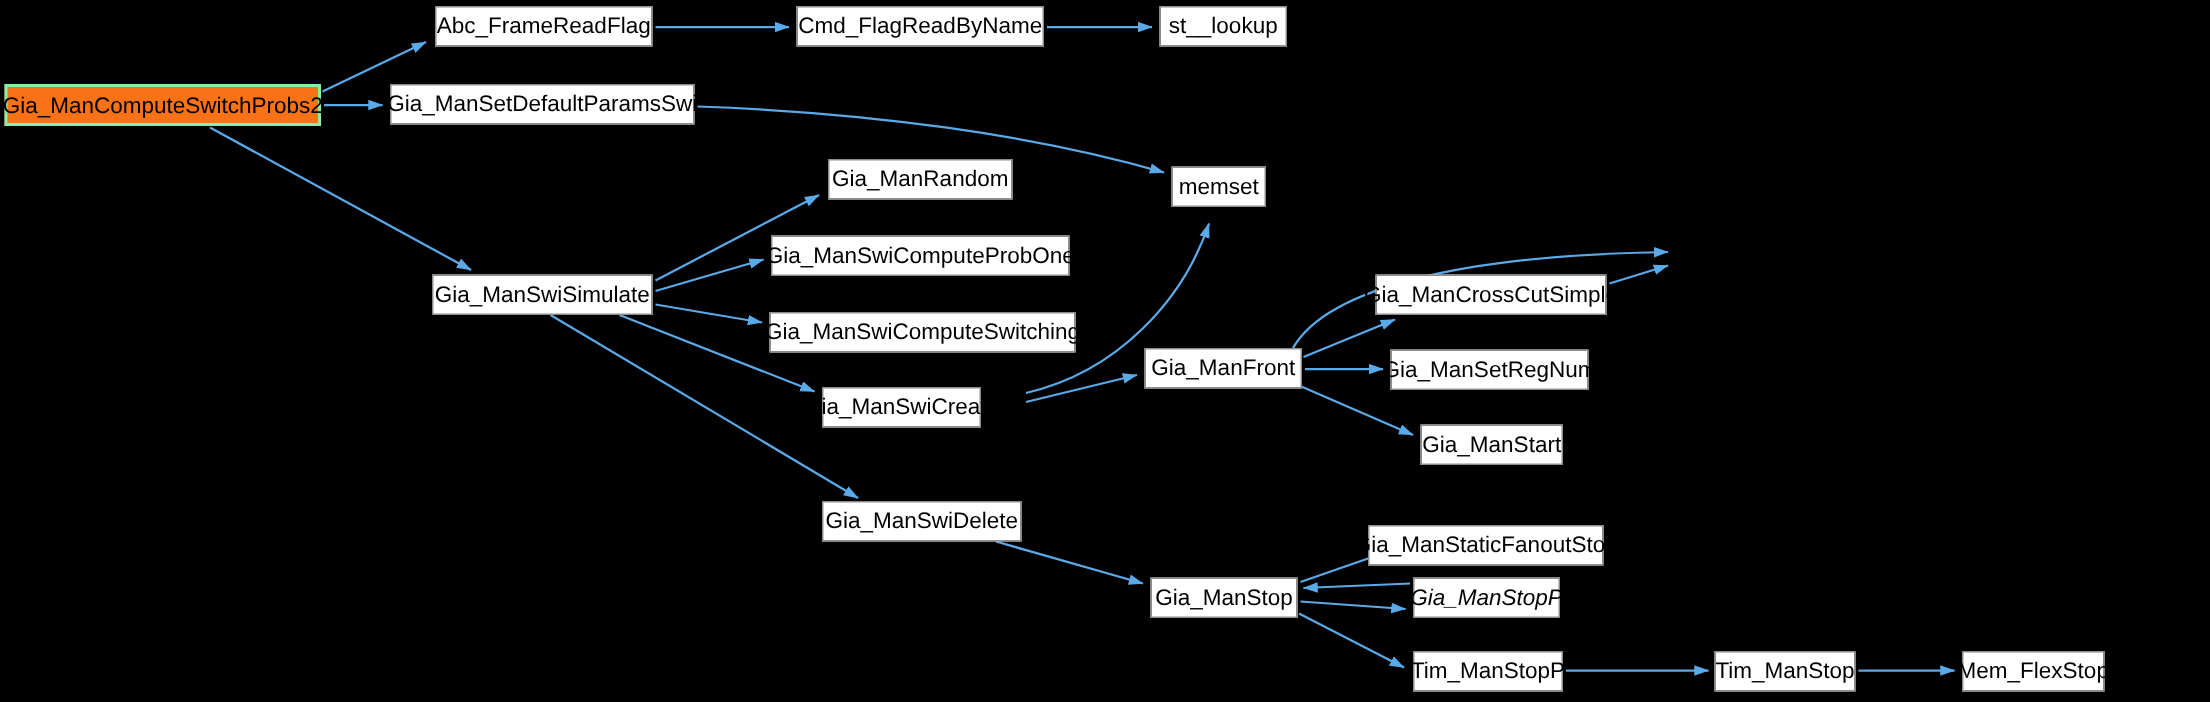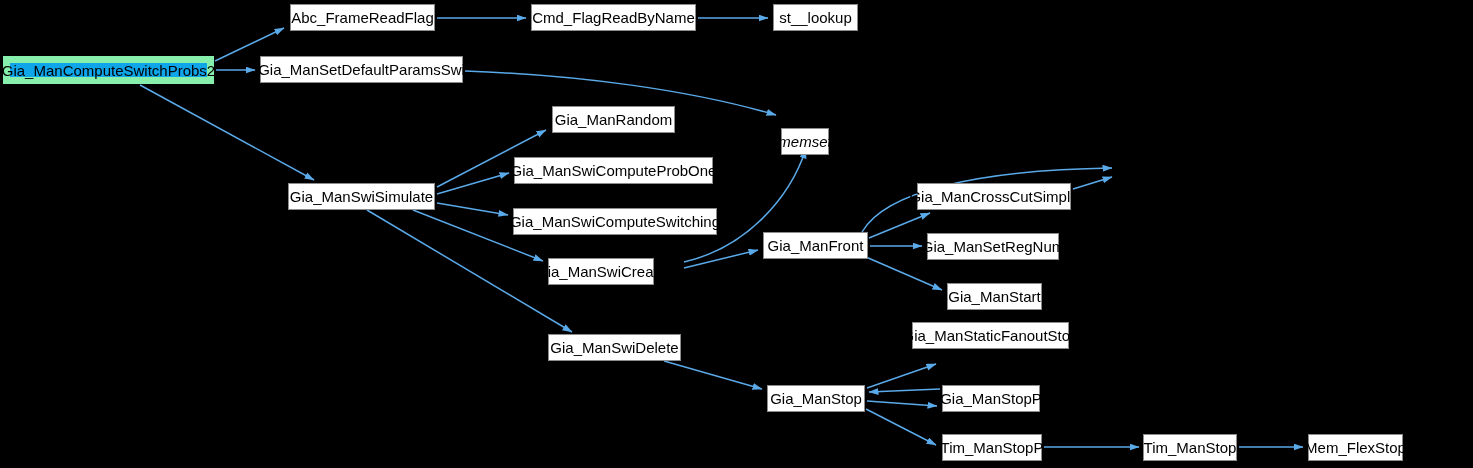--- a/index.html
+++ b/index.html
@@ -17,22 +17,22 @@
     display:flex;align-items:center;justify-content:center;
     background:#ffffff;
     border:1px solid #8c8c8c;
     color:#000000;
     font-size:15px;
     line-height:1;
     white-space:nowrap;
     cursor:pointer;
   }
   .node.root{
-    background:#0ea5e9;
-    border:7px solid #86efac;
+    background:#f97316;
+    border:2px solid #86efac;
     cursor:default;
   }
   .edge{fill:none;stroke-width:1.5px;}
 </style>
 </head>
 <body>
 
 <div id="canvas">
   <svg id="edge-layer" width="1473" height="468" xmlns="http://www.w3.org/2000/svg">
     <defs>
@@ -64,30 +64,30 @@
       <path d="M867,401 L937,406" class="edge" stroke="#5aa9e8" marker-end="url(#arrowhead)"></path>
       <path d="M866,409 L936,445" class="edge" stroke="#5aa9e8" marker-end="url(#arrowhead)"></path>
       <path d="M1044,447 L1139,447" class="edge" stroke="#5aa9e8" marker-end="url(#arrowhead)"></path>
       <path d="M1239,447 L1303,447" class="edge" stroke="#5aa9e8" marker-end="url(#arrowhead)"></path>
     </svg>
 <div class="node root" style="left: 3px; top: 56px; width: 211px; height: 28px;">Gia_ManComputeSwitchProbs2</div>
     <div class="node" style="left: 290px; top: 4px; width: 145px; height: 27px;">Abc_FrameReadFlag</div>
     <div class="node" style="left: 531px; top: 4px; width: 165px; height: 27px;">Cmd_FlagReadByName</div>
     <div class="node" style="left: 773px; top: 4px; width: 85px; height: 27px;">st__lookup</div>
     <div class="node" style="left: 260px; top: 56px; width: 203px; height: 27px;">Gia_ManSetDefaultParamsSwi</div>
-    <div class="node" style="left: 781px; top: 128px; width: 48px; height: 27px; font-style: italic;">memset</div>
+    <div class="node" style="left: 781px; top: 111px; width: 63px; height: 27px;">memset</div>
     <div class="node" style="left: 288px; top: 183px; width: 147px; height: 27px;">Gia_ManSwiSimulate</div>
     <div class="node" style="left: 552px; top: 106px; width: 123px; height: 27px;">Gia_ManRandom</div>
     <div class="node" style="left: 514px; top: 157px; width: 199px; height: 27px;">Gia_ManSwiComputeProbOne</div>
     <div class="node" style="left: 513px; top: 208px; width: 204px; height: 27px;">Gia_ManSwiComputeSwitching</div>
     <div class="node" style="left: 548px; top: 258px; width: 106px; height: 27px;">Gia_ManSwiCreate</div>
     <div class="node" style="left: 763px; top: 232px; width: 105px; height: 27px;">Gia_ManFront</div>
     <div class="node" style="left: 917px; top: 183px; width: 154px; height: 27px;">Gia_ManCrossCutSimple</div>
     <div class="node" style="left: 927px; top: 233px; width: 132px; height: 27px;">Gia_ManSetRegNum</div>
     <div class="node" style="left: 947px; top: 283px; width: 95px; height: 27px;">Gia_ManStart</div>
     <div class="node" style="left: 548px; top: 334px; width: 133px; height: 27px;">Gia_ManSwiDelete</div>
     <div class="node" style="left: 767px; top: 385px; width: 98px; height: 27px;">Gia_ManStop</div>
-    <div class="node" style="left: 912px; top: 322px; width: 157px; height: 27px;">Gia_ManStaticFanoutStop</div>
-    <div class="node" style="left: 942px; top: 385px; width: 98px; height: 27px;">Gia_ManStopP</div>
+    <div class="node" style="left: 912px; top: 350px; width: 157px; height: 27px;">Gia_ManStaticFanoutStop</div>
+    <div class="node" style="left: 942px; top: 385px; width: 98px; height: 27px; font-style: italic;">Gia_ManStopP</div>
     <div class="node" style="left: 942px; top: 434px; width: 100px; height: 27px;">Tim_ManStopP</div>
     <div class="node" style="left: 1143px; top: 434px; width: 94px; height: 27px;">Tim_ManStop</div>
     <div class="node" style="left: 1308px; top: 434px; width: 95px; height: 27px;">Mem_FlexStop</div>
   </div>
 
 </body></html>

